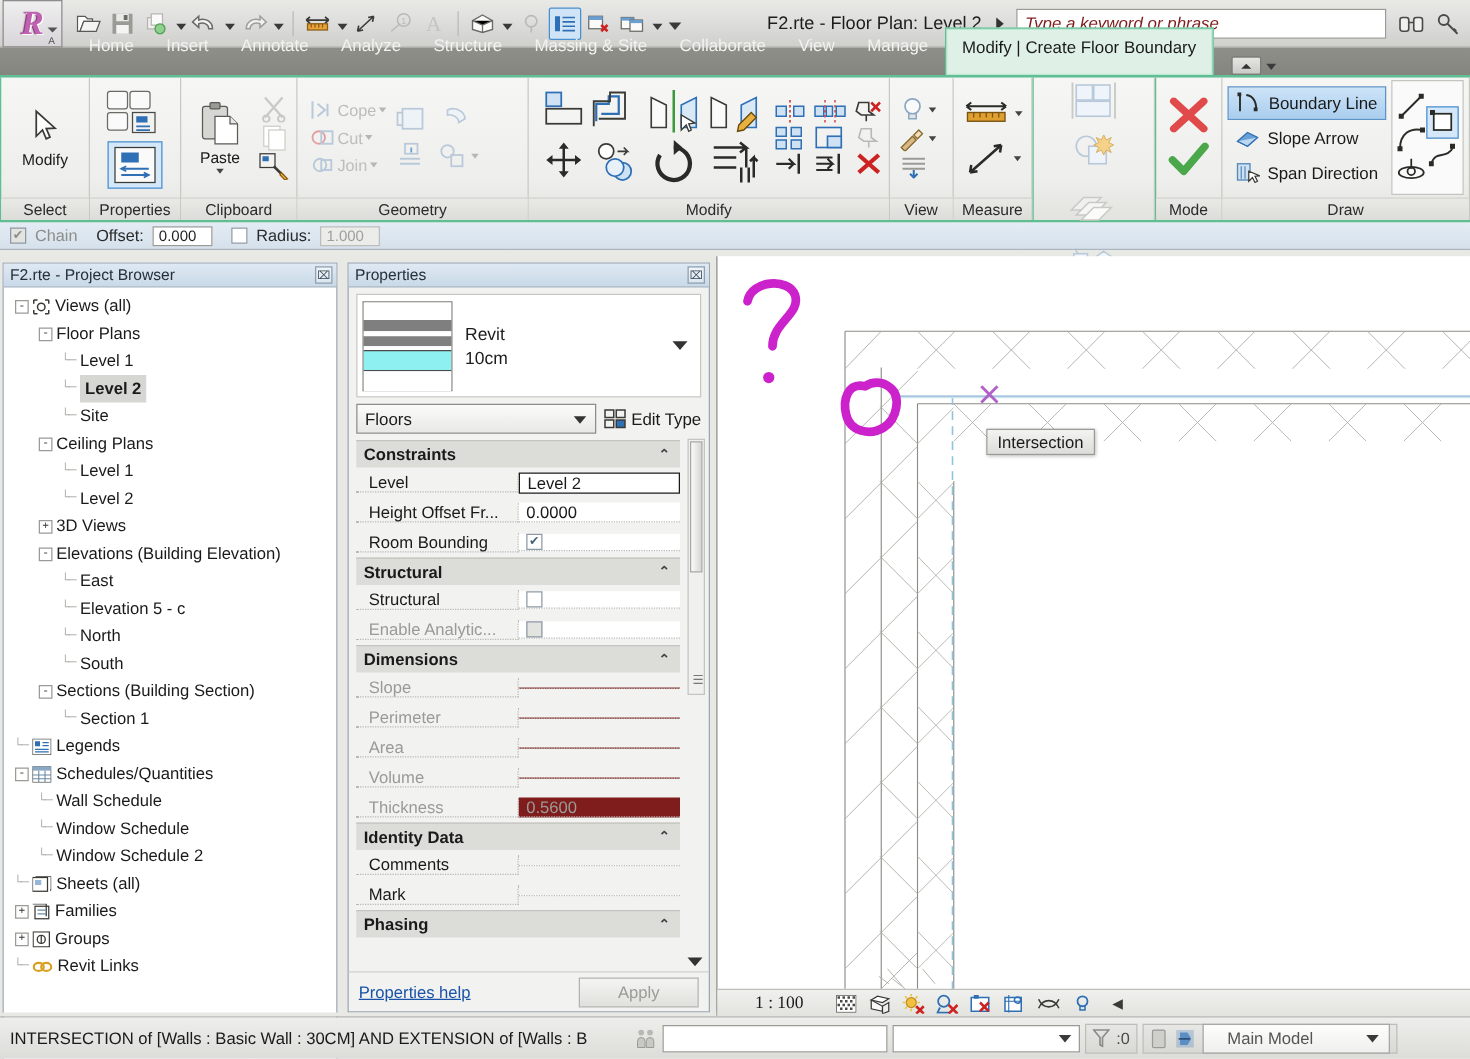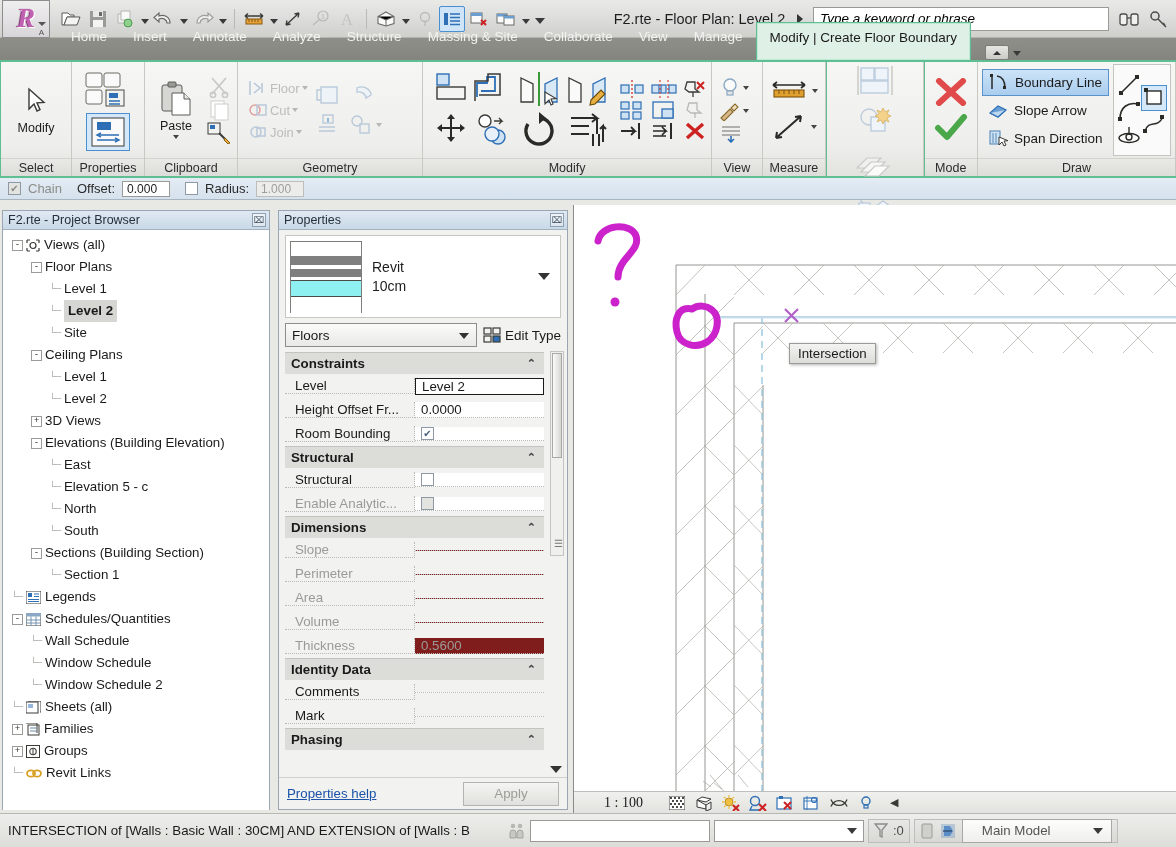--- a/index.html
+++ b/index.html
@@ -61,21 +61,21 @@
   .doctitle {
     flex: 1; text-align: center; font-size: 14.5px; color: #1d1d1d;
     white-space: nowrap; padding-left: 54px;
   }
   .titlecaret {
     width: 0; height: 0; border-top: 5px solid transparent; border-bottom: 5px solid transparent;
     border-left: 6px solid #333; margin-right: 10px; flex: none;
   }
   .searchbox {
     width: 296px; height: 24px; background: #fff; border: 1px solid #9a9a96;
-    font-style: italic; color: #000000; font-size: 13.5px;
+    font-style: italic; color: #7f1d1d; font-size: 13.5px;
     display: flex; align-items: center; padding-left: 6px; flex: none;
   }
   .tricons { display: flex; align-items: center; gap: 4px; margin-left: 7px; margin-right: 4px; }
 
   
   .tabbar {
     position: absolute; top: 38px; left: 0; width: 1176px; height: 22px;
     background: linear-gradient(to bottom, #8f8f8a 0%, #85857f 100%);
     display: flex; align-items: flex-end; padding-left: 58px;
   }
@@ -583,21 +583,21 @@
 
     <div class="panel" style="width:198px">
       <div class="pbody" style="gap:7px;padding-left:10px">
         <div class="col3" style="gap:4px">
           <div class="row">
             <span class="icobox">
               <svg width="20" height="18" viewBox="0 0 20 18">
                   <path d="M2 2v14M6 4l6 5-6 5M14 4v10" stroke="#b9c9da" stroke-width="1.6" fill="none"></path>
                 </svg>
             </span>
-            <span class="dlbl">Floor</span>
+            <span class="dlbl">Cope</span>
             <span class="tinyc dis"></span>
           </div>
           <div class="row">
             <span class="icobox">
               <svg width="20" height="18" viewBox="0 0 20 18">
                   <circle cx="7" cy="9" r="5" fill="none" stroke="#e0a0a0" stroke-width="1.5"></circle>
                   <rect x="9" y="4" width="9" height="10" fill="none" stroke="#b9c9da" stroke-width="1.5"></rect>
                 </svg>
             </span>
             <span class="dlbl">Cut</span>

